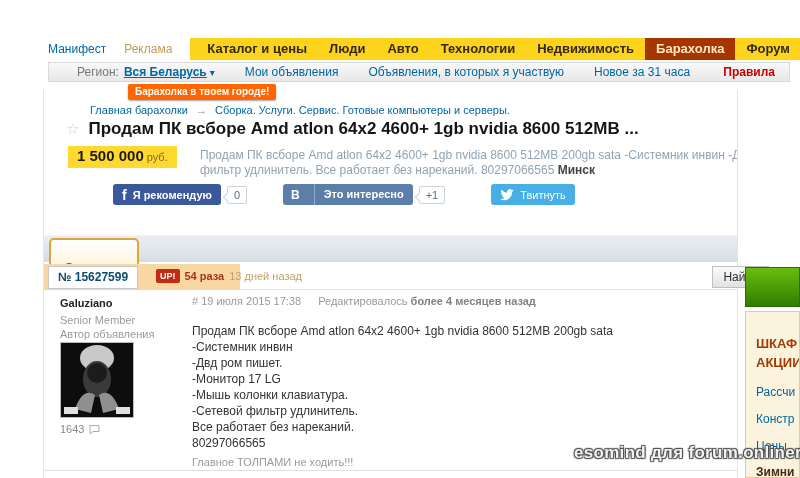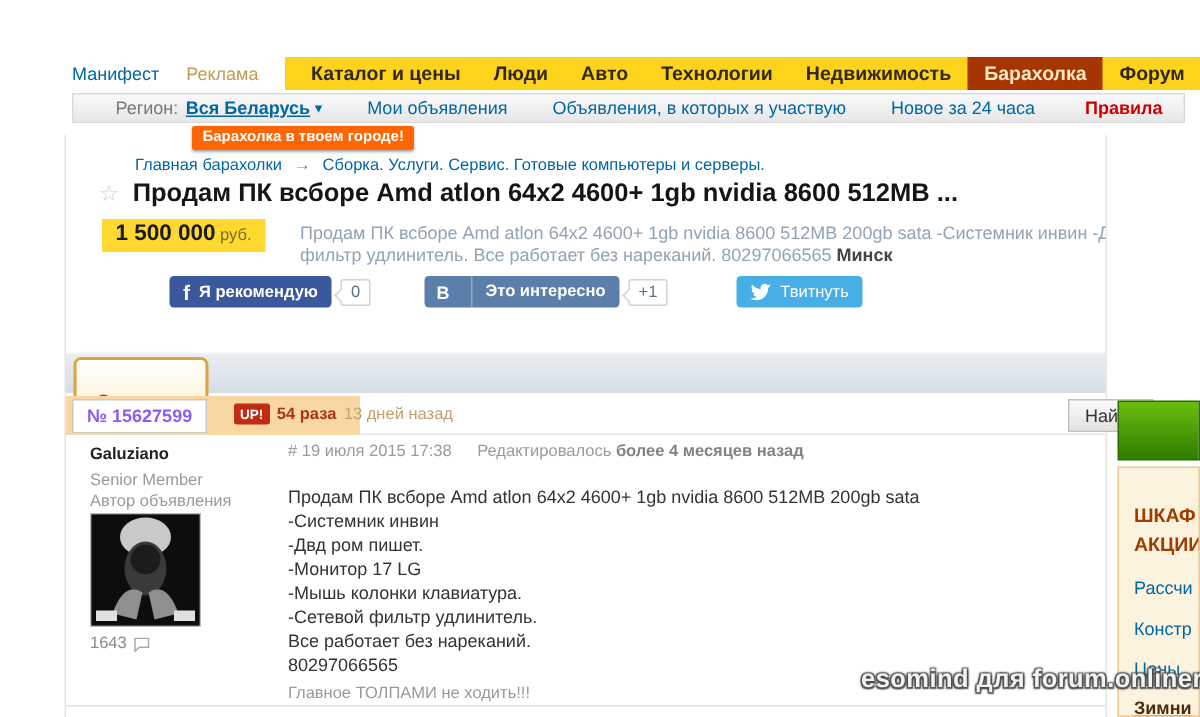--- a/index.html
+++ b/index.html
@@ -57,21 +57,21 @@
   .counter { position:relative; margin-left:6px; border:1px solid #ccd4db; background:#fff; color:#5c6f80; font-size:11px; padding:2px 6px; border-radius:2px; }
   .counter::before { content:""; position:absolute; left:-4px; top:7px; width:5px; height:5px; background:#fff; border-left:1px solid #ccd4db; border-bottom:1px solid #ccd4db; transform:rotate(45deg); }
 
   
   .reply-bar { position:absolute; top:235px; left:44px; width:693px; height:27px; background:linear-gradient(#eaeef2,#d5dde4); border-top:1px solid #f3f6f8; }
   .reply-btn { position:absolute; top:238px; left:49px; padding:20px 13px 4px; background:linear-gradient(#ffffff,#fdf0cd); border:2px solid #dfa43e; border-radius:5px; color:#cc3318; font-size:13px; font-weight:bold; cursor:pointer; font-family:"Liberation Sans", sans-serif; }
 
   
   .topic-strip { position:absolute; top:264px; left:44px; width:693px; height:26px; background:#fff; border-bottom:1px solid #e2e2e2; }
   .topic-orange { position:absolute; top:264px; left:44px; width:196px; height:26px; background:#f9d7a2; }
-  .topic-number { position:absolute; top:266px; left:48px; background:#fff; border:1px solid #c9c9c9; padding:3px 9px 4px; font-size:12px; font-weight:bold; color:#8b5cf6; white-space:nowrap; }
+  .topic-number { position:absolute; top:266px; left:48px; background:#fff; border:1px solid #c9c9c9; padding:3px 9px 4px; font-size:12px; font-weight:bold; color:#0c4a6e; white-space:nowrap; }
   .up-group { position:absolute; top:269px; left:156px; display:flex; align-items:center; gap:5px; white-space:nowrap; }
   .up-badge { background:#c32b12; color:#fff; font-size:9px; font-weight:bold; padding:2px 4px; border-radius:2px; }
   .up-count { color:#a83323; font-size:11px; font-weight:bold; }
   .up-time { color:#c3a06d; font-size:11px; }
   .topic-search { position:absolute; top:266px; left:246px; width:436px; height:22px; border:1px solid #cccccc; padding:0 8px; font-size:12px; color:#444; font-family:"Liberation Sans", sans-serif; }
   .topic-search::placeholder { color:#666; opacity:1; }
   .search-btn { position:absolute; top:266px; left:712px; width:57px; height:22px; background:linear-gradient(#fbfbfb,#e1e1e1); border:1px solid #bfbfbf; font-size:12px; color:#333; cursor:pointer; font-family:"Liberation Sans", sans-serif; }
 
   
   .green-banner { position:absolute; top:267px; left:745px; width:55px; height:40px; background:linear-gradient(#6abd0d,#2f7e00); border:1px solid #2a6e00; }
@@ -116,21 +116,21 @@
     </div>
 
   </div>
 
   <div class="subnav">
     <span class="region-label">Регион:</span>
     <a class="region-link">Вся Беларусь</a>
     <span class="caret">▾</span>
     <a class="subnav-link">Мои объявления</a>
     <a class="subnav-link">Объявления, в которых я участвую</a>
-    <a class="subnav-link">Новое за 24 часа</a>
+    <a class="subnav-link">Новое за 31 часа</a>
     <a class="rules-link">Правила</a>
   </div>
   <div class="city-tooltip">Барахолка в твоем городе!</div>
 
   <div class="frame-left"></div>
   <div class="frame-right"></div>
 
   <div class="breadcrumb">
     <a>Главная барахолки</a>
     <span class="bc-arrow">→</span>

